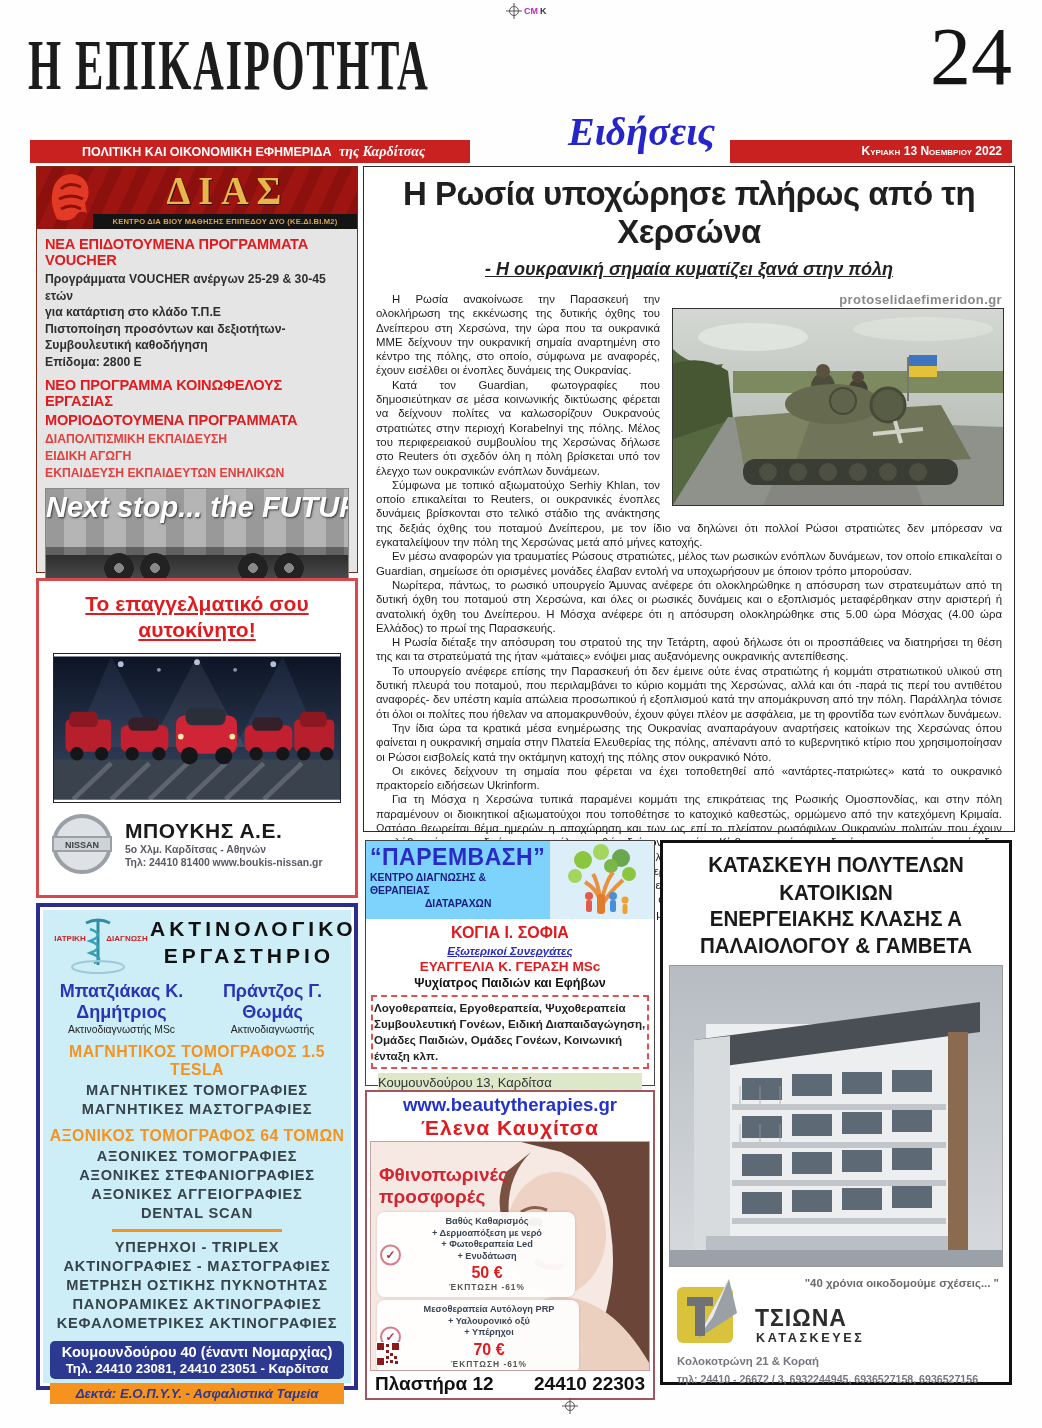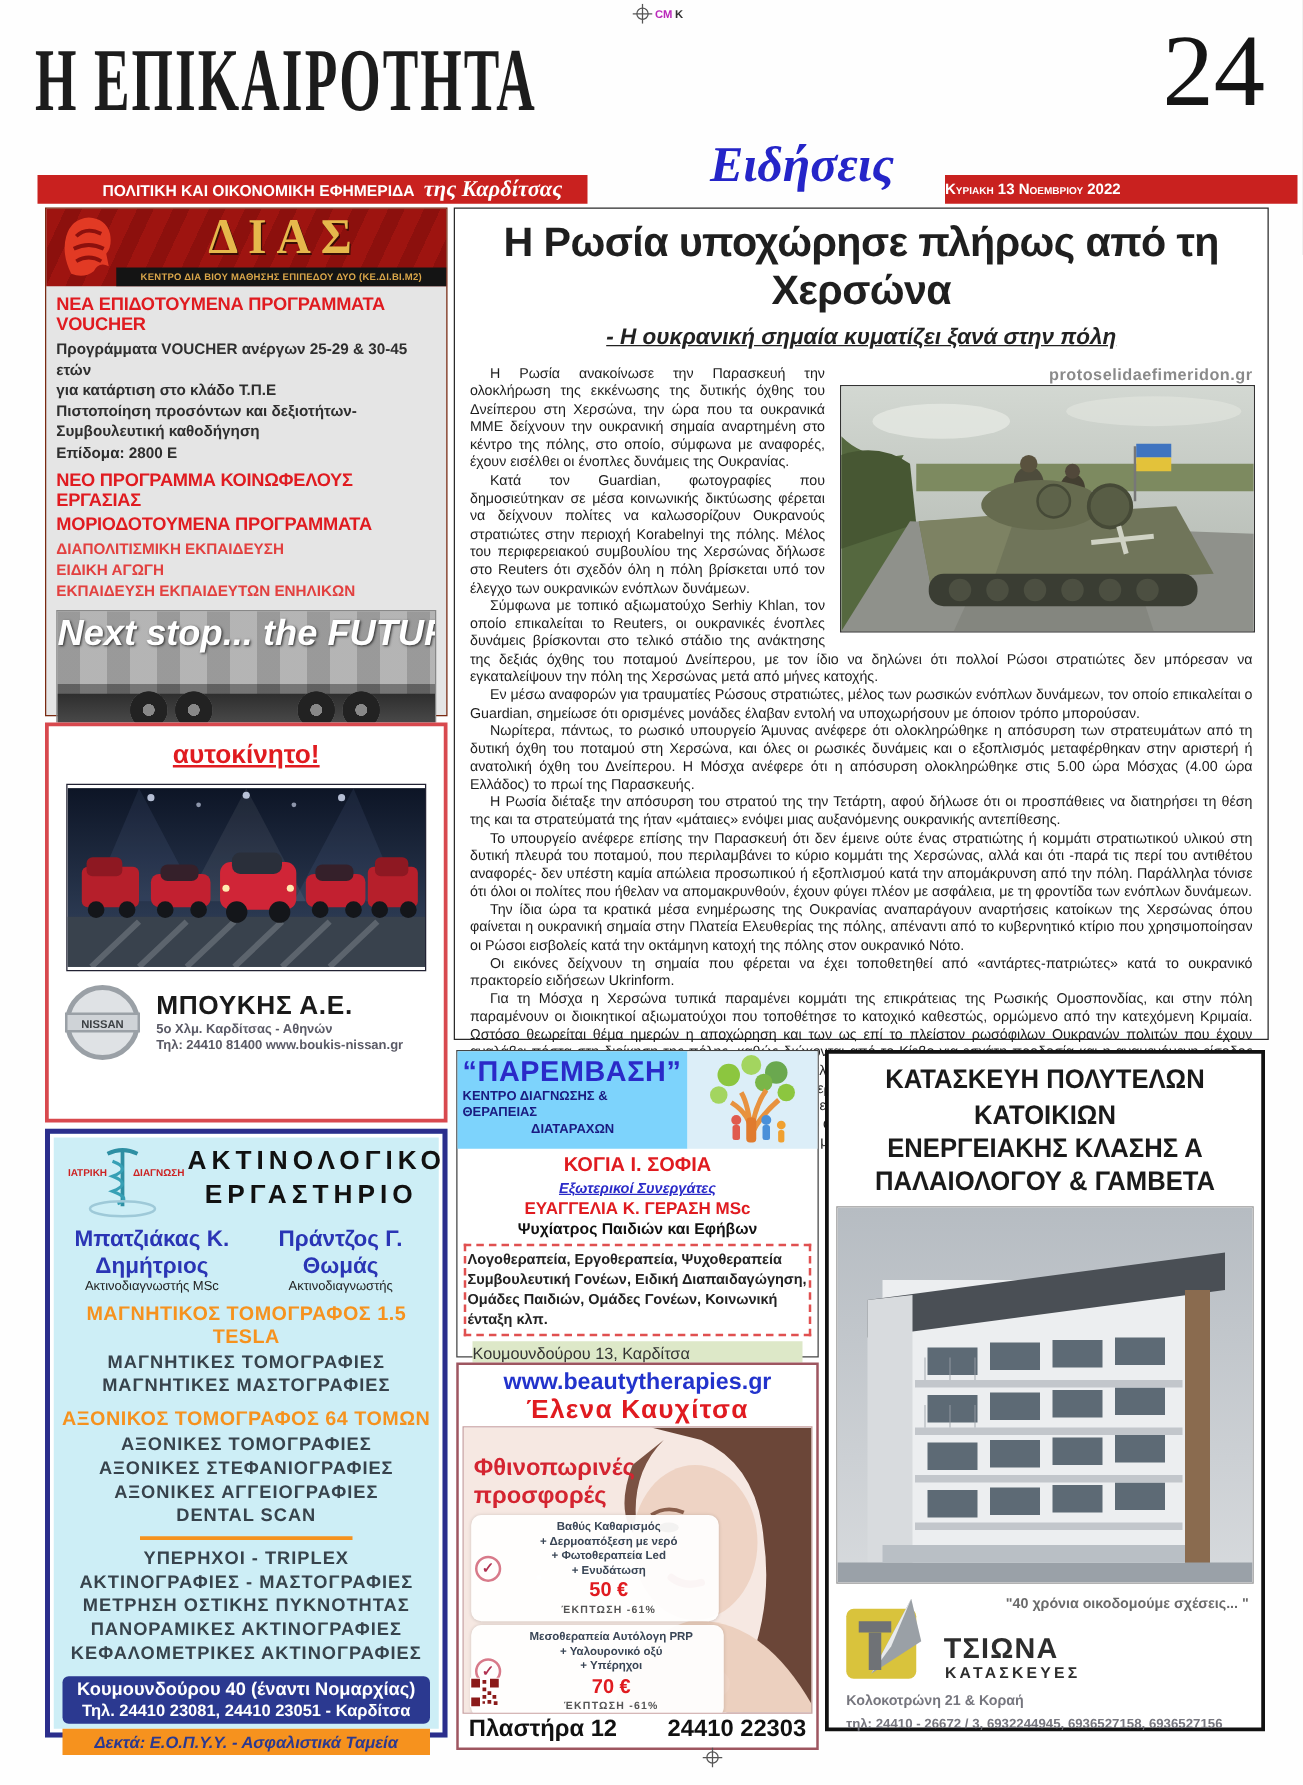--- a/index.html
+++ b/index.html
@@ -9,26 +9,26 @@
 
   
   .masthead{left:28px;top:44px;font-family:"Liberation Serif",serif;font-weight:bold;
             font-size:52px;letter-spacing:2px;color:#1c1c1c;white-space:nowrap;
             transform:scale(.82,1.38);transform-origin:left bottom;line-height:70px;}
   .pagenum{right:30px;top:16px;font-family:"Liberation Serif",serif;font-size:82px;
            font-weight:400;line-height:1;color:#151515;}
   .bar{height:23px;background:#c9211f;}
   .bar-left{left:30px;top:140px;width:440px;}
   .tagline{color:#fff;font-size:12.5px;font-weight:bold;line-height:23px;padding-left:52px;white-space:nowrap;}
-  .tagline .accent{font-family:"Liberation Serif",serif;font-style:italic;font-size:18px;margin-left:4px;}
+  .tagline .accent{font-family:"Liberation Serif",serif;font-style:italic;font-size:14px;margin-left:4px;}
   .section-label{left:568px;top:108px;font-family:"Liberation Serif",serif;font-weight:bold;
                  font-style:italic;font-size:40px;color:#2525c8;}
-  .bar-right{left:730px;top:140px;width:282px;color:#fff;font-weight:bold;
+  .bar-right{left:730px;top:140px;width:282px;text-align:right;color:#fff;font-weight:bold;
              font-size:12px;line-height:23px;padding-right:10px;box-sizing:border-box;
-             font-variant:small-caps;margin-left:26px;}
+             font-variant:small-caps;}
   .regmark{display:flex;align-items:center;gap:2px;font-size:9px;font-weight:bold;}
   .regmark .cm{color:#bb29bb;}
   .regmark .k{color:#333;}
 
   
   #article{left:363px;top:166px;width:652px;height:666px;border:1px solid #2a2a2a;
            padding:6px 12px 4px;box-sizing:border-box;background:#fff;}
   .headline{font-size:33px;font-weight:bold;text-align:center;letter-spacing:-.5px;
             color:#1f1f1f;margin:2px 0 8px;}
   .subheadline{text-align:center;font-size:18px;font-weight:bold;font-style:italic;
@@ -282,20 +282,21 @@
       <div class="dias-row">
         <div class="dias-contacts">Τρίκαλα: Αθ. Διάκου 25 τηλ: 2431025526</div>
         <div class="dias-email">e-mail:kekdias@live.com</div>
       </div>
       <div class="dias-site">www.kek-dias.gr</div>
     </div>
   </div>
 
   <div id="ad-nissan" class="abs">
     <div class="nissan-title">
+      <div>Το επαγγελματικό σου</div>
       <div>αυτοκίνητο!</div>
     </div>
     <svg class="nissan-stage" viewBox="0 0 300 150">
       <defs>
         <linearGradient id="stg" x1="0" y1="0" x2="0" y2="1">
           <stop offset="0" stop-color="#0d1526"></stop>
             <stop offset=".7" stop-color="#2a3850"></stop>
             <stop offset="1" stop-color="#46525f"></stop>
         </linearGradient>
       </defs>

